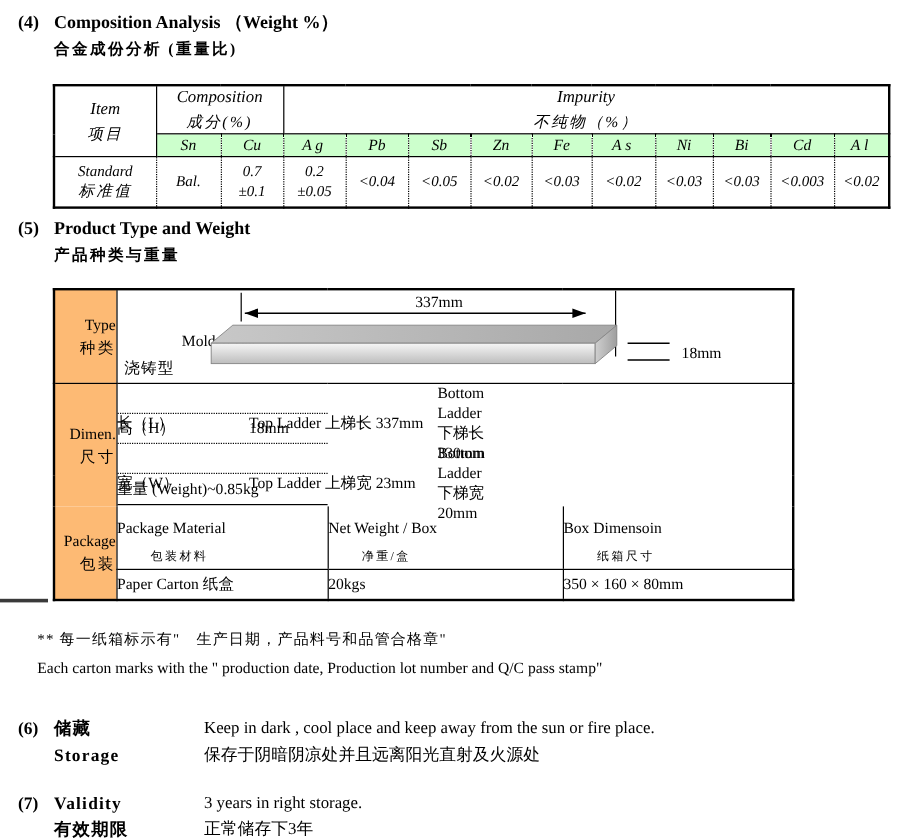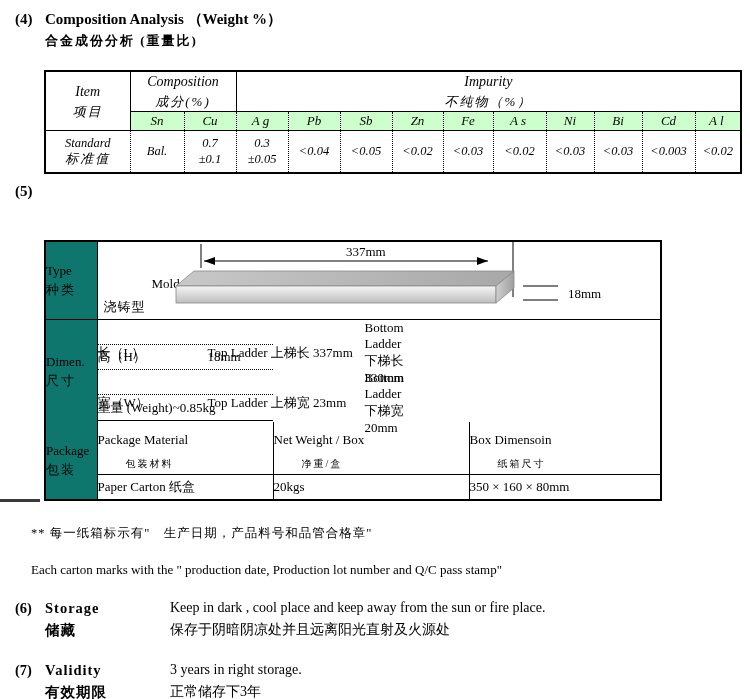--- a/index.html
+++ b/index.html
@@ -30,21 +30,21 @@
   .t1 tr.elem-row th:first-child { border-left:none; }
   .t1 tr.elem-row th.sp { letter-spacing:3px; }
   .t1 tr.val-row td { border-top:1px solid #000; border-left:1px dotted #000; font-size:12.5px; height:42px; }
   .t1 tr.val-row td:first-child { border-left:none; }
   .t1 .v2 { line-height:16px; }
 
   
   .t2 { width:616px; border:2px solid #000; font-size:13px; }
   .t2 td { padding:0; vertical-align:middle; }
   .t2 .side {
-    background:#0f766e; border-right:1px solid #000; text-align:left;
+    background:#fdba74; border-right:1px solid #000; text-align:right;
     font-size:13px; line-height:19px;
   }
   .t2 .side .zh { letter-spacing:2px; }
   .t2 tr.row-type td { border-bottom:1px solid #000; }
   .type-content { position:relative; height:76px; }
   .type-label-en { position:absolute; left:6px; top:34px; font-size:13px;margin-left:48px; }
   .type-label-zh { position:absolute; left:6px; top:56px; font-size:13px; letter-spacing:1px; }
   .bar-svg { position:absolute; left:0; top:0; pointer-events:none; }
 
   .dimen-content { height:25px; padding-left:7px; display:grid; grid-template-columns:110px 157px 1fr; align-items:center; font-size:13px; }
@@ -54,21 +54,21 @@
   .pkg-h { border-left:1px solid #000; border-bottom:1px solid #000; height:53px; }
   .pkg-h.first { border-left:none; }
   .pkg-h .en { font-size:13px; padding-top:7px; }
   .pkg-h .zh { font-size:10px; padding-top:9px; letter-spacing:2px;padding-left:28px; }
   .pkg-d { border-left:1px solid #000; height:25px; text-align:left; font-size:13px; }
   .pkg-d.first { border-left:none; }
 
   
   .footnote { position:absolute; left:31px; top:524px; }
   .footnote .zh { font-size:12.5px; letter-spacing:1px; line-height:18px; }
-  .footnote .en { font-size:13px; margin-top:20px;text-align:center; }
+  .footnote .en { font-size:13px; margin-top:7px;text-align:center; }
 
   
   .kv-sec { position:absolute; left:15px; display:grid; grid-template-columns:30px 125px auto; }
   .kv-sec .num { font-weight:bold; font-size:14.5px; line-height:22px; }
   .kv-sec .lbl div { font-weight:bold; font-size:14.5px; line-height:22px; letter-spacing:1px; }
   .kv-sec .txt div { font-size:14px; line-height:22px; }
 
   .artifact { position:absolute; left:0; top:499px; width:40px; height:3px; background:#3a3a3a; }
 </style>
 </head>
@@ -133,38 +133,42 @@
       <td>
         <div class="v2">Standard</div>
         <div class="v2 hdr-zh">标准值</div>
       </td>
       <td>Bal.</td>
       <td>
         <div class="v2">0.7</div>
         <div class="v2">±0.1</div>
       </td>
       <td>
-        <div class="v2">0.3</div>
+        <div class="v2">0.2</div>
         <div class="v2">±0.05</div>
       </td>
       <td>&lt;0.04</td>
       <td>&lt;0.05</td>
       <td>&lt;0.02</td>
       <td>&lt;0.03</td>
       <td>&lt;0.02</td>
       <td>&lt;0.03</td>
       <td>&lt;0.03</td>
       <td>&lt;0.003</td>
       <td>&lt;0.02</td>
     </tr>
   </tbody>
     </table>
 
   <div class="sec-head" style="top:180px;">
     <span class="num">(5)</span>
+    <div class="titles">
+      <div class="t-en">Product Type and Weight</div>
+      <div class="t-zh">产品种类与重量</div>
+    </div>
   </div>
 
   <table class="t2 abs" style="left:44px; top:240px;">
     <colgroup>
       <col style="width:52px">
         <col style="width:176px">
         <col style="width:196px">
         <col style="width:192px">
     </colgroup>
     <tbody>
@@ -272,22 +276,22 @@
   <div class="artifact"></div>
 
   <div class="footnote">
     <div class="zh">** 每一纸箱标示有"　生产日期，产品料号和品管合格章"</div>
     <div class="en">Each carton marks with the " production date, Production lot number and Q/C pass stamp"</div>
   </div>
 
   <div class="kv-sec" style="top:597px;">
     <span class="num">(6)</span>
     <div class="lbl">
+      <div>储藏</div>
       <div>Storage</div>
-      <div>储藏</div>
     </div>
     <div class="txt">
       <div>Keep in dark , cool place and keep away from the sun or fire place.</div>
       <div>保存于阴暗阴凉处并且远离阳光直射及火源处</div>
     </div>
   </div>
 
   <div class="kv-sec" style="top:659px;">
     <span class="num">(7)</span>
     <div class="lbl">

